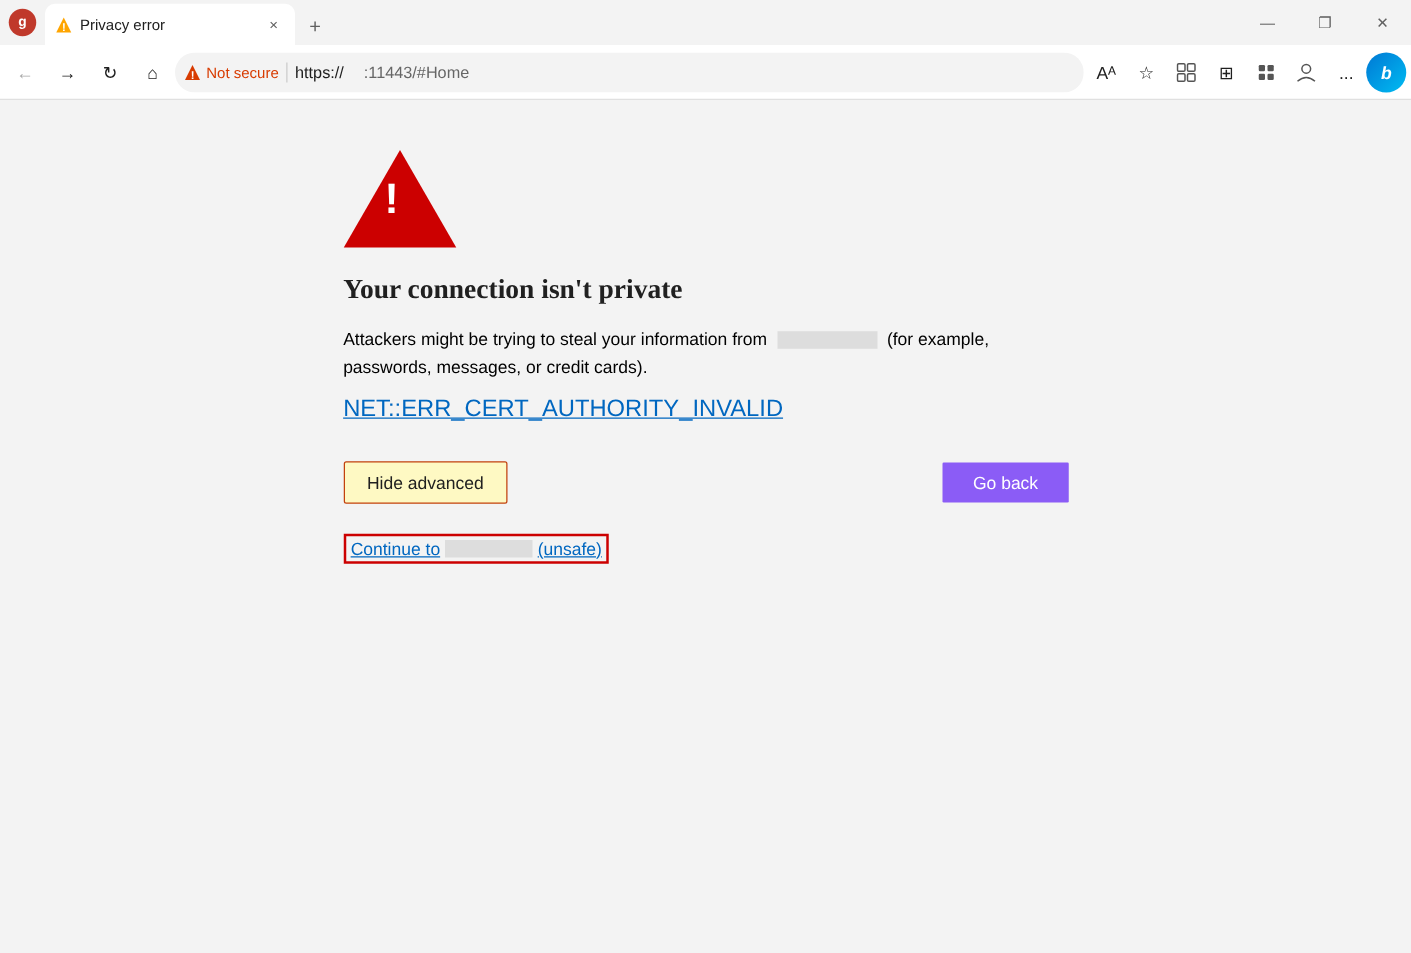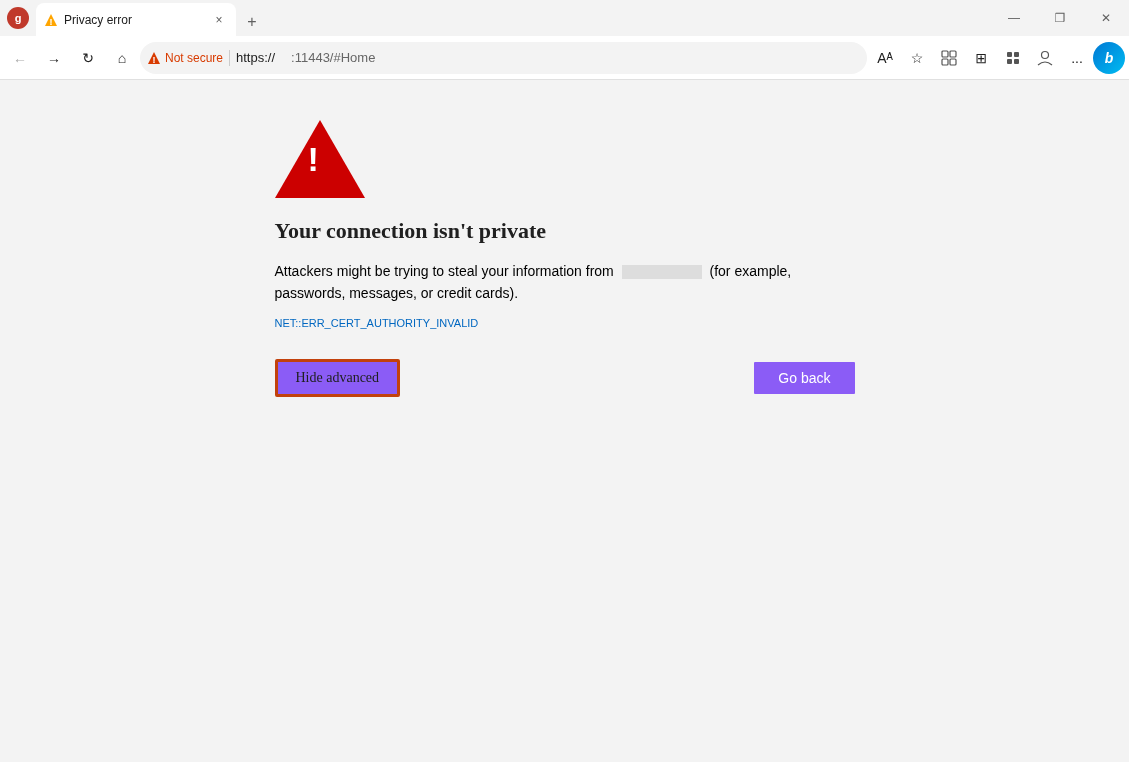--- a/index.html
+++ b/index.html
@@ -233,39 +233,40 @@
       font-family: Liberation Serif, serif;
     }
     .error-description {
       font-size: 14px;
       color: #000000;
       line-height: 1.6;
       margin-bottom: 12px;
     }
     .error-code {
       color: #0067c0;
-      font-size: 11px;
+      font-size: 19px;
       margin-bottom: 30px;
       cursor: pointer;
+      text-decoration: underline;
     }
     .action-buttons {
       display: flex;
       align-items: center;
       justify-content: space-between;
       margin-bottom: 24px;
     }
     .btn-hide-advanced {
       padding: 8px 18px;
-      background: #8b5cf6;
-      border: 3px solid #c2410c;
+      background: #fef9c3;
+      border: 1px solid #c2410c;
       border-radius: 2px;
       font-size: 14px;
       color: #202020;
       cursor: pointer;
-      font-family: Liberation Serif, serif;
+      font-family: Liberation Sans, sans-serif;
     }
     .btn-go-back {
       padding: 8px 24px;
       background: #8b5cf6;
       border: none;
       border-radius: 1px;
       font-size: 14px;
       color: #ffffff;
       cursor: pointer;
       font-family: 'Segoe UI', Arial, sans-serif;
@@ -392,16 +393,23 @@
       </p>
 
       <div class="error-code">NET::ERR_CERT_AUTHORITY_INVALID</div>
 
       <div class="action-buttons">
         <button class="btn-hide-advanced">Hide advanced</button>
         <button class="btn-go-back">Go back</button>
       </div>
 
 
+      <div>
+        <div class="continue-link-box">
+          <span class="continue-link">Continue to</span>
+          <span style="display:inline-block;width:70px;height:14px;background:#ddd;vertical-align:middle;margin:0 4px;"></span>
+          <span class="continue-link">(unsafe)</span>
+        </div>
+      </div>
 
     </div>
   </div>
 </div>
 
 </body></html>

